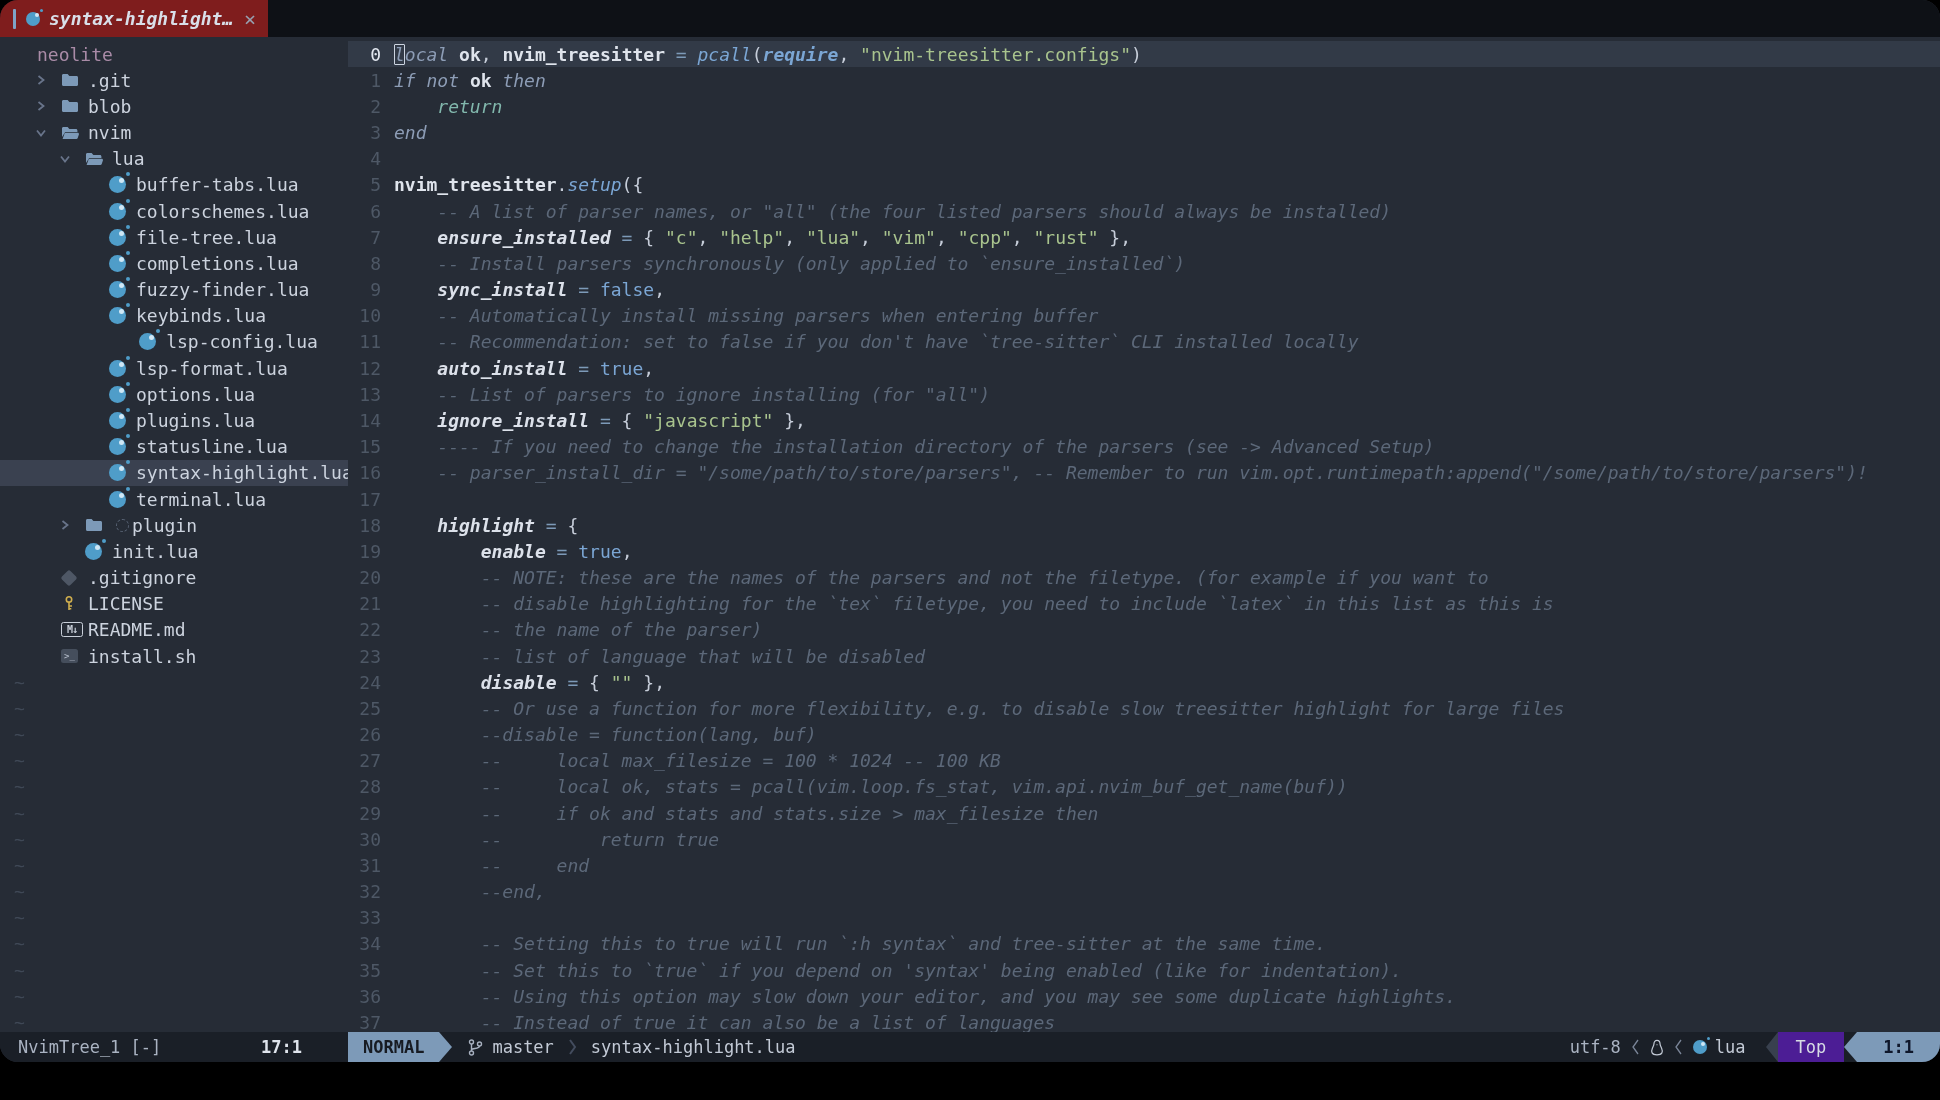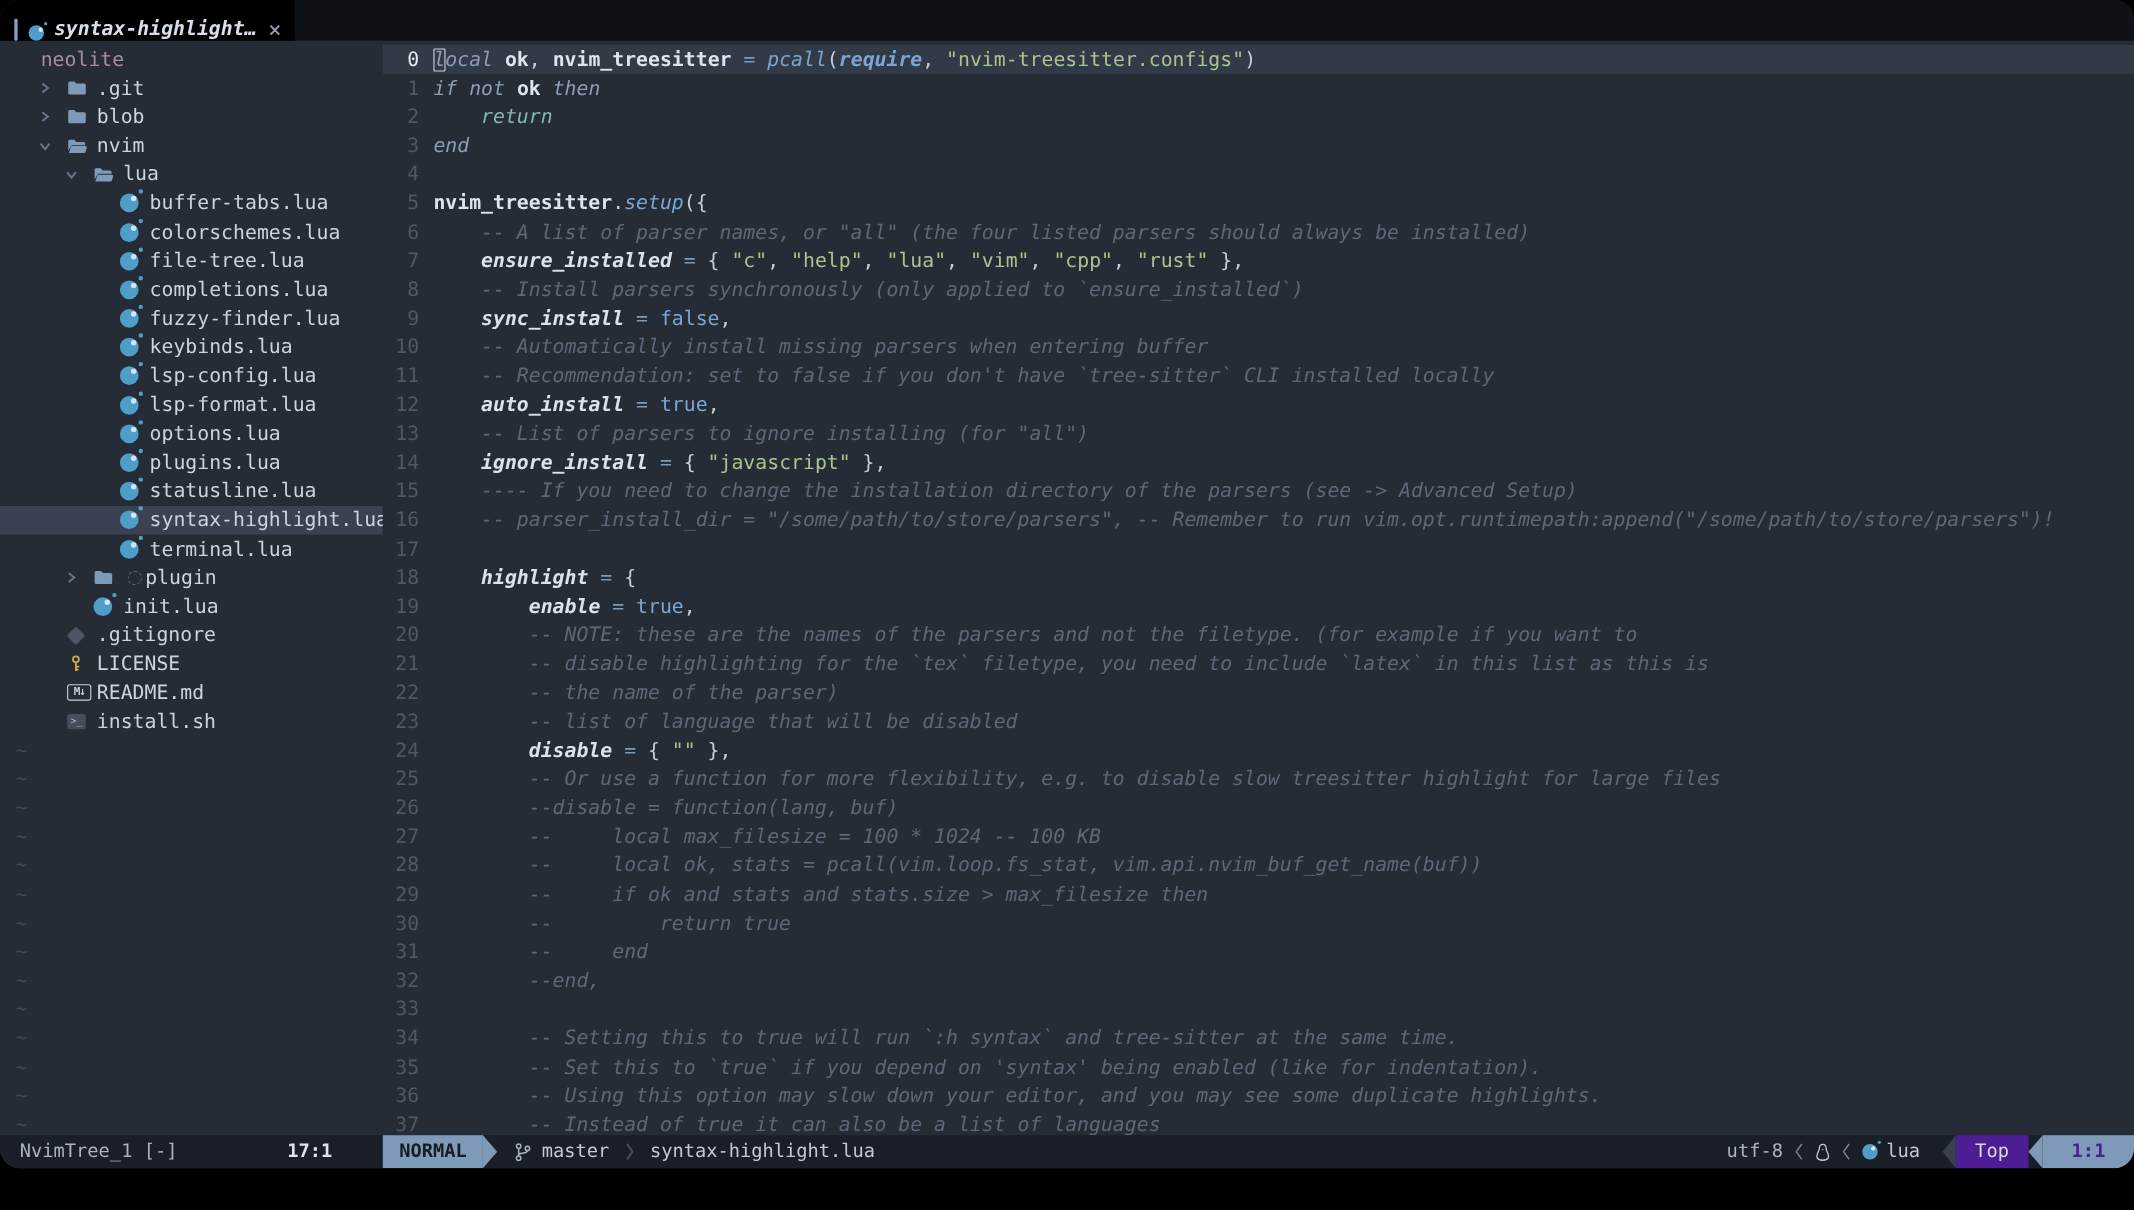--- a/index.html
+++ b/index.html
@@ -4,21 +4,21 @@
 <style>
   * { margin:0; padding:0; box-sizing:border-box; }
   html,body { width:1940px; height:1100px; background:#000; overflow:hidden;
               font-family:"DejaVu Sans Mono", monospace; }
   .window { position:absolute; left:0; top:0; width:1940px; height:1062px;
             background:#262c36; border-radius:18px; overflow:hidden;
             display:flex; flex-direction:column; }
 
   
   .tabline { height:37px; min-height:37px; background:#0e1116; display:flex; }
-  .tab { width:268px; background:#000000; display:flex; align-items:flex-end;
+  .tab { width:268px; background:#7f1d1d; display:flex; align-items:center;
          padding:0 12px 0 13px; }
   .tab-accent { width:3px; height:20px; background:#7fa3c7; border-radius:1px; margin-right:10px; }
   .tab-title { font-style:italic; font-weight:600; color:#d9dfe9; font-size:18px; margin-left:9px; white-space:pre; }
   .tab-close { margin-left:auto; color:#97a0b0; font-size:20px; line-height:20px; cursor:default; }
 
   
   .main { flex:1; display:flex; min-height:0; font-size:18px; padding-top:4px; }
   .tree { width:348px; min-width:348px; overflow:hidden; }
   .trow { height:26.18px; display:flex; align-items:center; white-space:pre;
           color:#ccd3de; }
@@ -90,21 +90,21 @@
   .sl-item { display:flex; align-items:center; }
   .lsep { margin:0 10px; display:flex; align-items:center; }
   .ft { margin-left:8px; color:#c3cad6; }
   .top-arrow { width:0; height:0; border-right:12px solid #38404e; margin-left:20px;
                border-top:15px solid transparent; border-bottom:15px solid transparent; }
   .top-seg { background:#4c1d95; height:100%; display:flex; align-items:center;
              padding:0 18px; color:#d6dbe4; }
   .pos-arrow { width:0; height:0; border-right:13px solid #7d9ab8;
                border-top:15px solid transparent; border-bottom:15px solid transparent; }
   .pos-seg { background:#7d9ab8; height:100%; display:flex; align-items:center;
-             justify-content:center; padding:0 26px; color:#4c1d95; font-weight:bold; }
+             justify-content:center; padding:0 26px; color:#0f172a; font-weight:bold; }
 </style>
 </head>
 <body>
 
 <div class="window">
 
   <div class="tabline">
     <div class="tab">
       <span class="tab-accent"></span>
       <span class="lua-disc small"></span>
@@ -137,21 +137,21 @@
             </svg></span><span class="ticon"><svg width="18" height="18" viewBox="0 0 18 18" fill="#7d9ab8">
               <path d="M1 4.5C1 3.7 1.6 3 2.4 3h4.2l1.8 2h6.6c.8 0 1.4.7 1.4 1.5V8H4.2L1 13z"></path>
               <path d="M3.8 8.8h12.9c.9 0 1.5.9 1.2 1.7l-1.2 3.6c-.2.5-.7.9-1.3.9H1.6z"></path>
             </svg></span><span class="tlabel">lua</span></div>
         <div class="trow" style="padding-left: 83px;"><span class="chev"></span><span class="ticon"><span class="lua-disc"></span></span><span class="tlabel">buffer-tabs.lua</span></div>
         <div class="trow" style="padding-left: 83px;"><span class="chev"></span><span class="ticon"><span class="lua-disc"></span></span><span class="tlabel">colorschemes.lua</span></div>
         <div class="trow" style="padding-left: 83px;"><span class="chev"></span><span class="ticon"><span class="lua-disc"></span></span><span class="tlabel">file-tree.lua</span></div>
         <div class="trow" style="padding-left: 83px;"><span class="chev"></span><span class="ticon"><span class="lua-disc"></span></span><span class="tlabel">completions.lua</span></div>
         <div class="trow" style="padding-left: 83px;"><span class="chev"></span><span class="ticon"><span class="lua-disc"></span></span><span class="tlabel">fuzzy-finder.lua</span></div>
         <div class="trow" style="padding-left: 83px;"><span class="chev"></span><span class="ticon"><span class="lua-disc"></span></span><span class="tlabel">keybinds.lua</span></div>
-        <div class="trow" style="padding-left: 83px;"><span class="chev"></span><span class="ticon"><span class="lua-disc"></span></span><span class="tlabel">lsp-config.lua</span></div>
+        <div class="trow" style="padding-left: 83px; justify-content: center;"><span class="chev"></span><span class="ticon"><span class="lua-disc"></span></span><span class="tlabel">lsp-config.lua</span></div>
         <div class="trow" style="padding-left: 83px;"><span class="chev"></span><span class="ticon"><span class="lua-disc"></span></span><span class="tlabel">lsp-format.lua</span></div>
         <div class="trow" style="padding-left: 83px;"><span class="chev"></span><span class="ticon"><span class="lua-disc"></span></span><span class="tlabel">options.lua</span></div>
         <div class="trow" style="padding-left: 83px;"><span class="chev"></span><span class="ticon"><span class="lua-disc"></span></span><span class="tlabel">plugins.lua</span></div>
         <div class="trow" style="padding-left: 83px;"><span class="chev"></span><span class="ticon"><span class="lua-disc"></span></span><span class="tlabel">statusline.lua</span></div>
         <div class="trow selected" style="padding-left: 83px;"><span class="chev"></span><span class="ticon"><span class="lua-disc"></span></span><span class="tlabel">syntax-highlight.lua</span></div>
         <div class="trow" style="padding-left: 83px;"><span class="chev"></span><span class="ticon"><span class="lua-disc"></span></span><span class="tlabel">terminal.lua</span></div>
         <div class="trow" style="padding-left: 59px;"><span class="chev"><svg width="12" height="12" viewBox="0 0 12 12" fill="none" stroke="#68748a" stroke-width="1.8">
               <path d="M3.5 2 L8.5 6 L3.5 10"></path>
             </svg></span><span class="ticon"><svg width="18" height="18" viewBox="0 0 18 18" fill="#7d9ab8">
               <path d="M1 4.5C1 3.7 1.6 3 2.4 3h4.2l1.8 2h7.2c.8 0 1.4.7 1.4 1.5v7c0 .8-.6 1.5-1.4 1.5H2.4C1.6 15 1 14.3 1 13.5z"></path>

